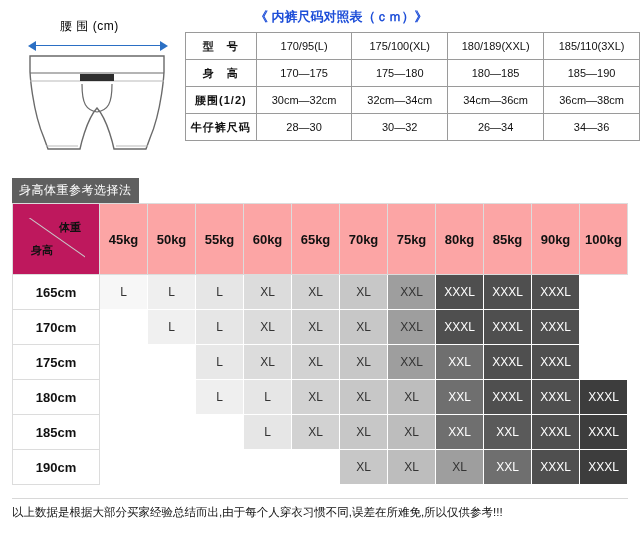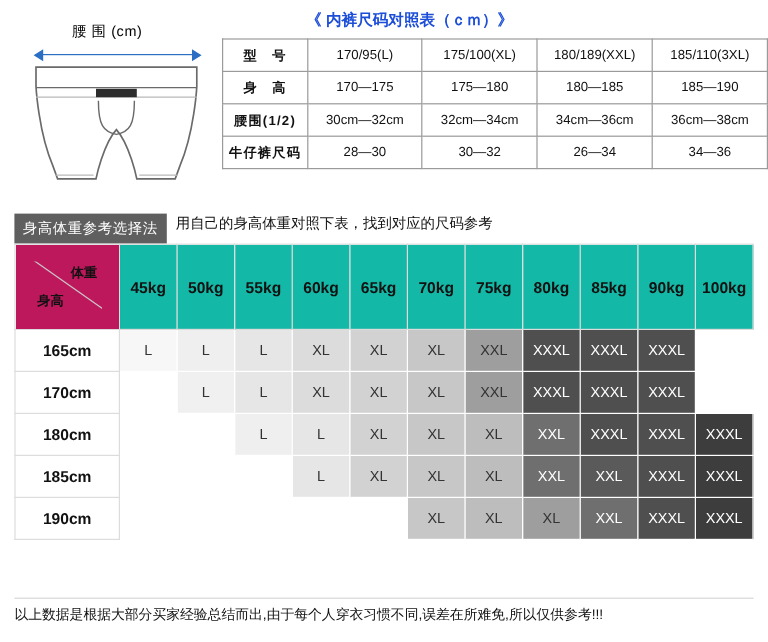--- a/index.html
+++ b/index.html
@@ -154,21 +154,21 @@
   }
   .grid td.corner {
     background: #be185d;
     border: 1px solid #dcdcdc;
     position: relative;
     width: 58px;
     height: 42px;
     padding: 14px;
   }
   .grid td.colhdr {
-    background: #14b8a6;
+    background: #fca5a5;
     border: 1px solid #dcdcdc;
     font-size: 13px;
     font-weight: bold;
     height: 42px;
   }
   .grid td.rowhdr {
     background: #ffffff;
     border: 1px solid #dcdcdc;
     font-size: 13px;
     font-weight: bold;
@@ -279,21 +279,20 @@
           <td class="c">30—32</td>
           <td class="c">26—34</td>
           <td class="c">34—36</td>
         </tr>
       </tbody>
     </table>
   </div>
 
   <div class="hint-row">
     <span class="hint-badge">身高体重参考选择法</span>
-    <span class="hint-text">用自己的身高体重对照下表，找到对应的尺码参考</span>
   </div>
 
   <table class="grid" id="matrix-table">
       <tbody>
         <tr>
           <td class="corner">
             <div class="corner-inner">
               <div class="diag"></div>
               <div class="tr">体重</div>
               <div class="bl">身高</div>
@@ -333,20 +332,34 @@
           <td style="background: rgb(220, 220, 220); color: rgb(51, 51, 51);">XL</td>
           <td style="background: rgb(210, 210, 210); color: rgb(51, 51, 51);">XL</td>
           <td style="background: rgb(199, 199, 199); color: rgb(51, 51, 51);">XL</td>
           <td style="background: rgb(158, 158, 158); color: rgb(51, 51, 51);">XXL</td>
           <td style="background: rgb(79, 79, 79); color: rgb(255, 255, 255);">XXXL</td>
           <td style="background: rgb(79, 79, 79); color: rgb(255, 255, 255);">XXXL</td>
           <td style="background: rgb(79, 79, 79); color: rgb(255, 255, 255);">XXXL</td>
           <td style="background: rgb(255, 255, 255); color: rgb(51, 51, 51);"></td>
         </tr>
         <tr>
+          <td class="rowhdr">175cm</td>
+          <td style="background: rgb(255, 255, 255); color: rgb(51, 51, 51);"></td>
+          <td style="background: rgb(255, 255, 255); color: rgb(51, 51, 51);"></td>
+          <td style="background: rgb(232, 232, 232); color: rgb(51, 51, 51);">L</td>
+          <td style="background: rgb(220, 220, 220); color: rgb(51, 51, 51);">XL</td>
+          <td style="background: rgb(210, 210, 210); color: rgb(51, 51, 51);">XL</td>
+          <td style="background: rgb(199, 199, 199); color: rgb(51, 51, 51);">XL</td>
+          <td style="background: rgb(158, 158, 158); color: rgb(51, 51, 51);">XXL</td>
+          <td style="background: rgb(111, 111, 111); color: rgb(255, 255, 255);">XXL</td>
+          <td style="background: rgb(79, 79, 79); color: rgb(255, 255, 255);">XXXL</td>
+          <td style="background: rgb(79, 79, 79); color: rgb(255, 255, 255);">XXXL</td>
+          <td style="background: rgb(255, 255, 255); color: rgb(51, 51, 51);"></td>
+        </tr>
+        <tr>
           <td class="rowhdr">180cm</td>
           <td style="background: rgb(255, 255, 255); color: rgb(51, 51, 51);"></td>
           <td style="background: rgb(255, 255, 255); color: rgb(51, 51, 51);"></td>
           <td style="background: rgb(239, 239, 239); color: rgb(51, 51, 51);">L</td>
           <td style="background: rgb(230, 230, 230); color: rgb(51, 51, 51);">L</td>
           <td style="background: rgb(210, 210, 210); color: rgb(51, 51, 51);">XL</td>
           <td style="background: rgb(199, 199, 199); color: rgb(51, 51, 51);">XL</td>
           <td style="background: rgb(189, 189, 189); color: rgb(51, 51, 51);">XL</td>
           <td style="background: rgb(111, 111, 111); color: rgb(255, 255, 255);">XXL</td>
           <td style="background: rgb(79, 79, 79); color: rgb(255, 255, 255);">XXXL</td>

